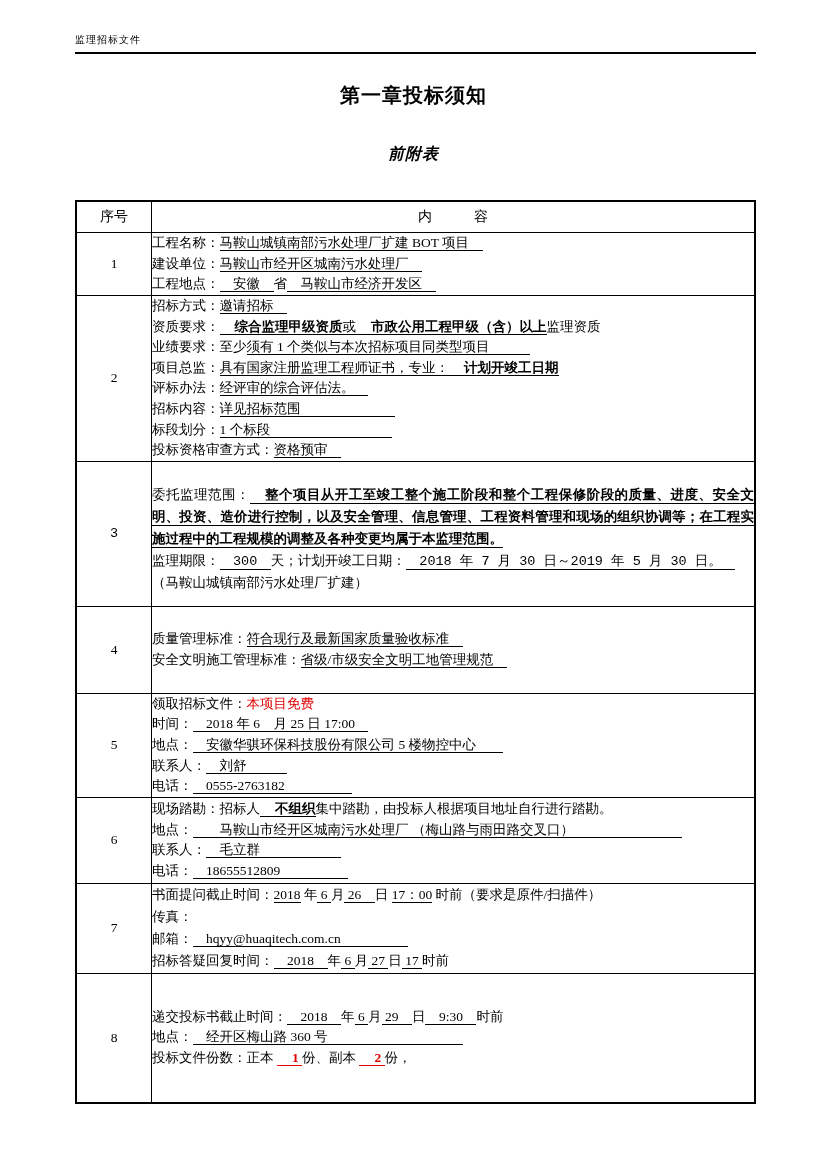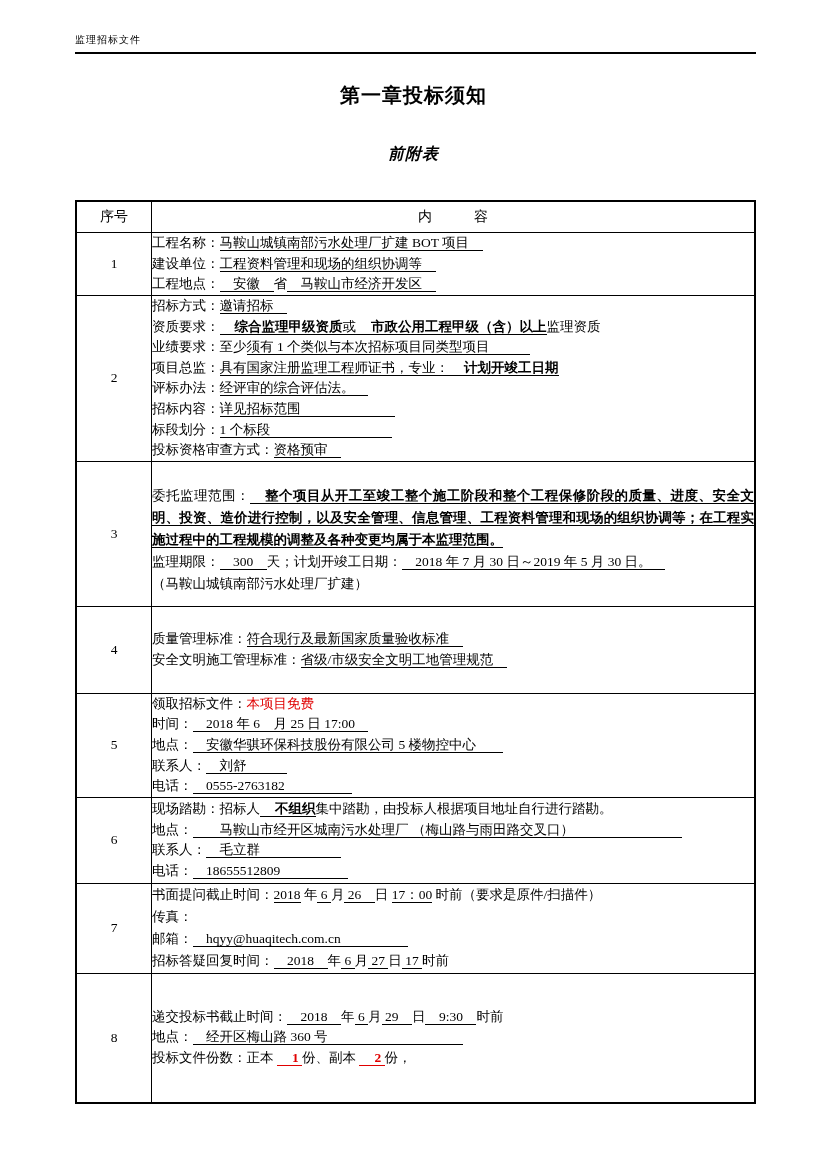--- a/index.html
+++ b/index.html
@@ -45,21 +45,21 @@
     padding:5px 12px 4px 14px;
     vertical-align:middle;
   }
   .line {
     white-space:pre-wrap;
     line-height:20.6px;
     text-align:justify;
   }
   tbody tr:nth-child(1) td { height:62px; }
   tbody tr:nth-child(2) td { height:164px; }
-  tbody tr:nth-child(3) td { height:132px; }
+  tbody tr:nth-child(3) td { height:132px;font-family:Liberation Mono, monospace; }
   tbody tr:nth-child(4) td { height:66px; }
   tbody tr:nth-child(5) td { height:102px; }
   tbody tr:nth-child(6) td { height:85px; }
   tbody tr:nth-child(7) td { height:89px; }
   tbody tr:nth-child(8) td { height:100px; }
   tbody tr:nth-child(3) .line { line-height:22px; }
   tbody tr:nth-child(7) .line { line-height:22px; }
   tbody tr:nth-child(3) td.content { padding-top:12px; }
   tbody tr:nth-child(4) td.content { padding-top:10px; padding-bottom:10px; }
   tbody tr:nth-child(8) td.content { padding-top:14px; padding-bottom:14px; }
@@ -82,21 +82,21 @@
       <tr>
         <th class="num-h">序号</th>
         <th>内　　　容</th>
       </tr>
     </thead>
     <tbody>
         <tr>
           <td class="num">1</td>
           <td class="content">
             <div class="line"><span>工程名称：</span><span class="u">马鞍山城镇南部污水处理厂扩建 BOT 项目　</span></div>
-            <div class="line"><span>建设单位：</span><span class="u">工程资料管理和现场的组织协调等　</span></div>
+            <div class="line"><span>建设单位：</span><span class="u">马鞍山市经开区城南污水处理厂　</span></div>
             <div class="line"><span>工程地点：</span><span class="u">　安徽　</span><span>省</span><span class="u">　马鞍山市经济开发区　</span></div>
           </td>
         </tr>
         <tr>
           <td class="num">2</td>
           <td class="content">
             <div class="line"><span>招标方式：</span><span class="u">邀请招标　</span></div>
             <div class="line"><span>资质要求：</span><span class="b u">综合监理甲级资质</span><span class="u">或</span><span class="b u">市政公用工程甲级（含）以上</span><span>监理资质</span></div>
             <div class="line"><span>业绩要求：至少</span><span class="u">须有 1 个类似与本次招标项目同类型项目　　　</span></div>
             <div class="line"><span>项目总监：</span><span class="u">具有国家注册监理工程师证书，专业：</span><span class="b u">计划开竣工日期</span></div>

